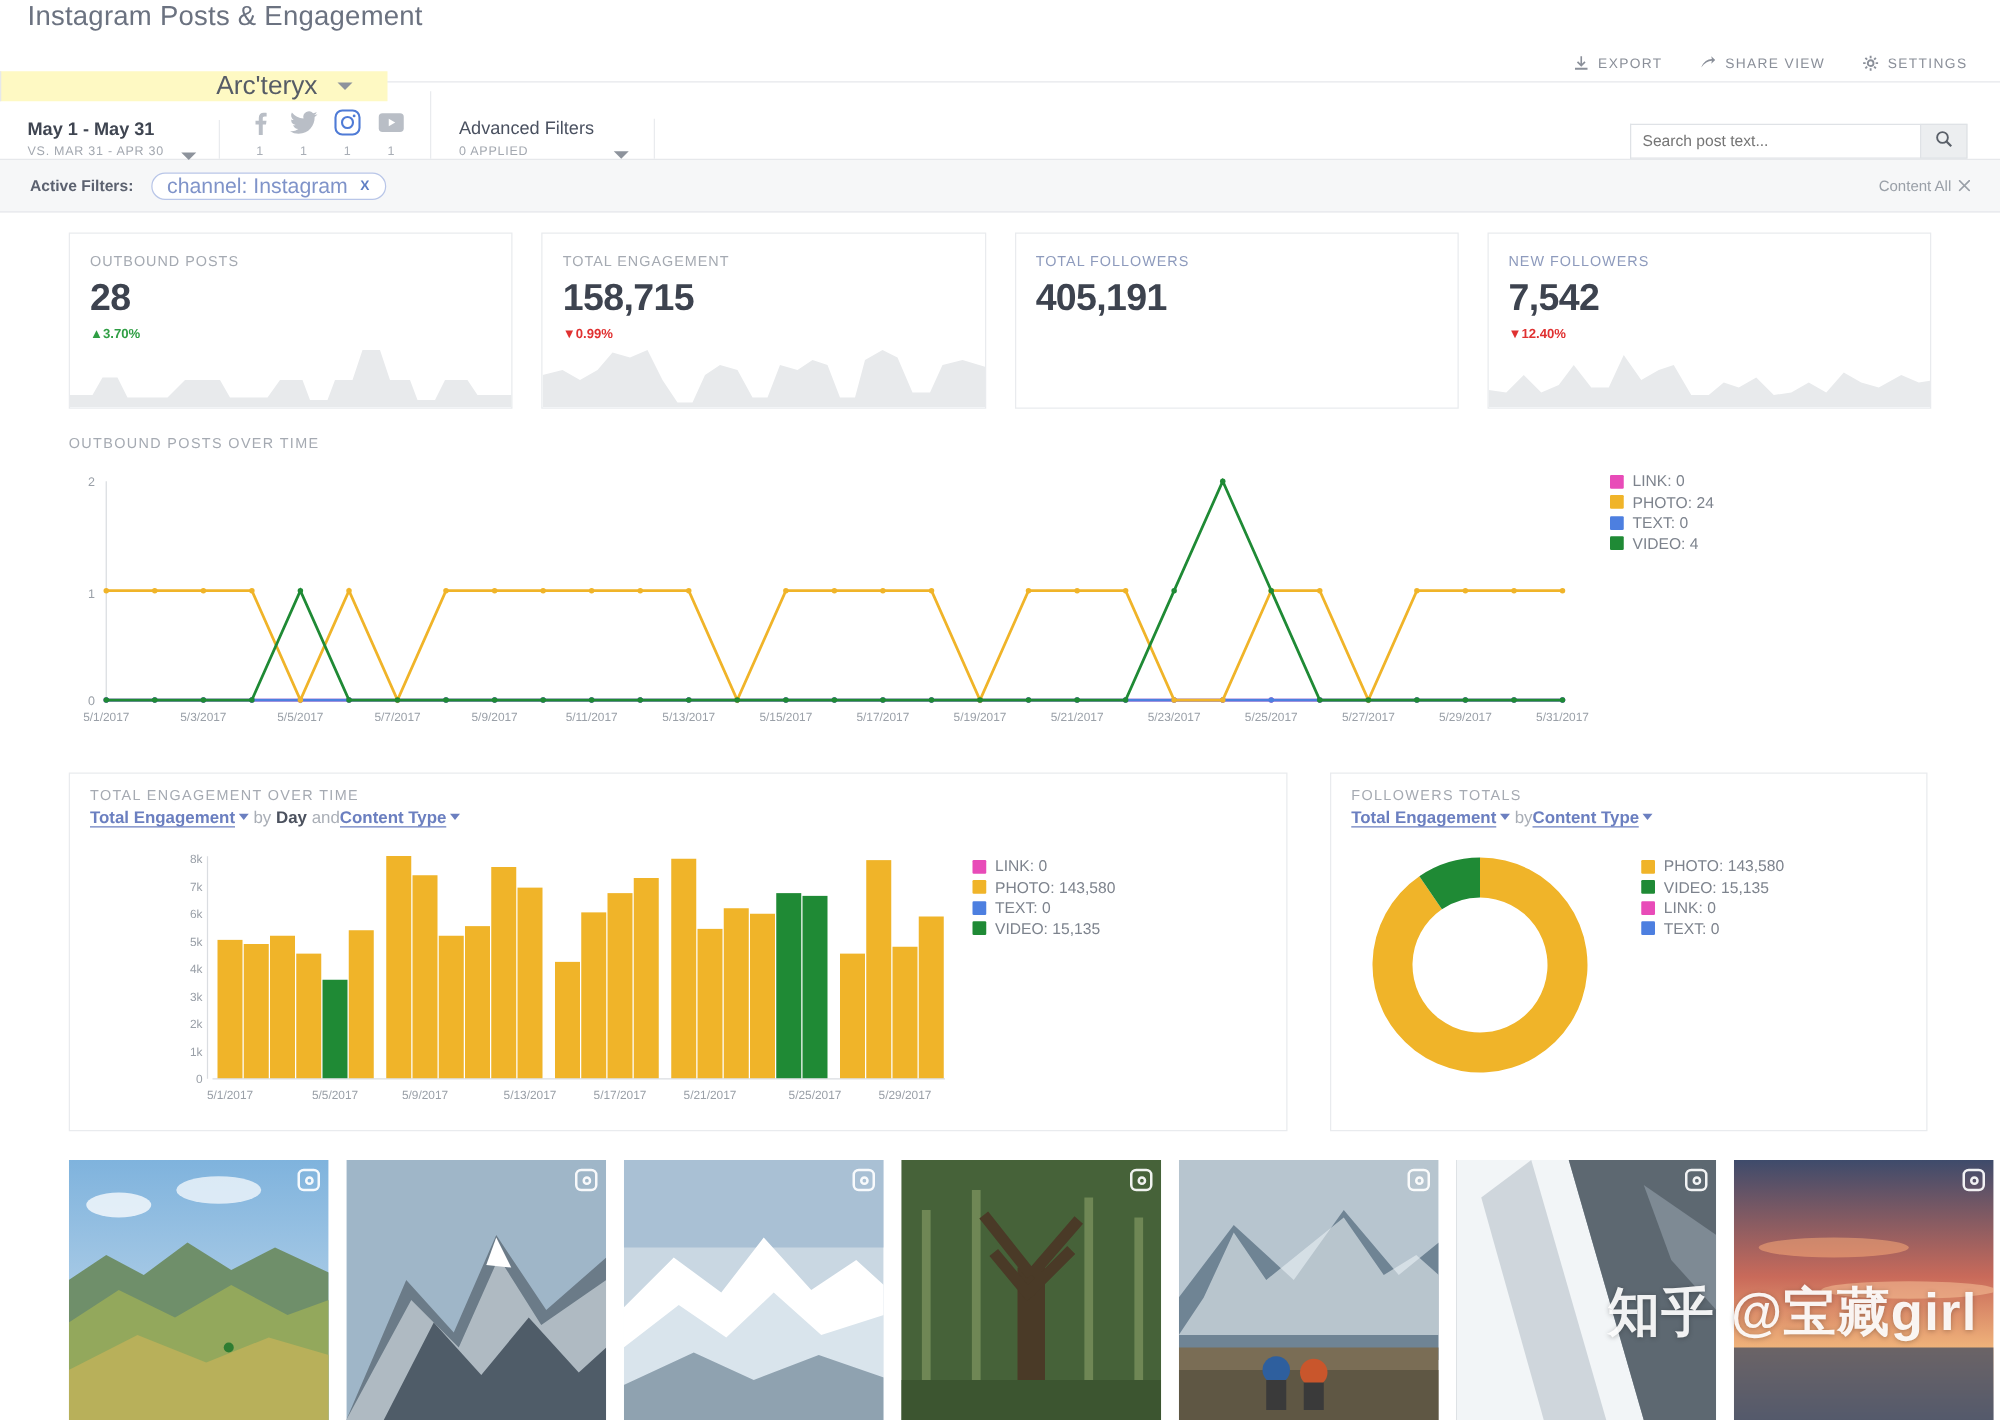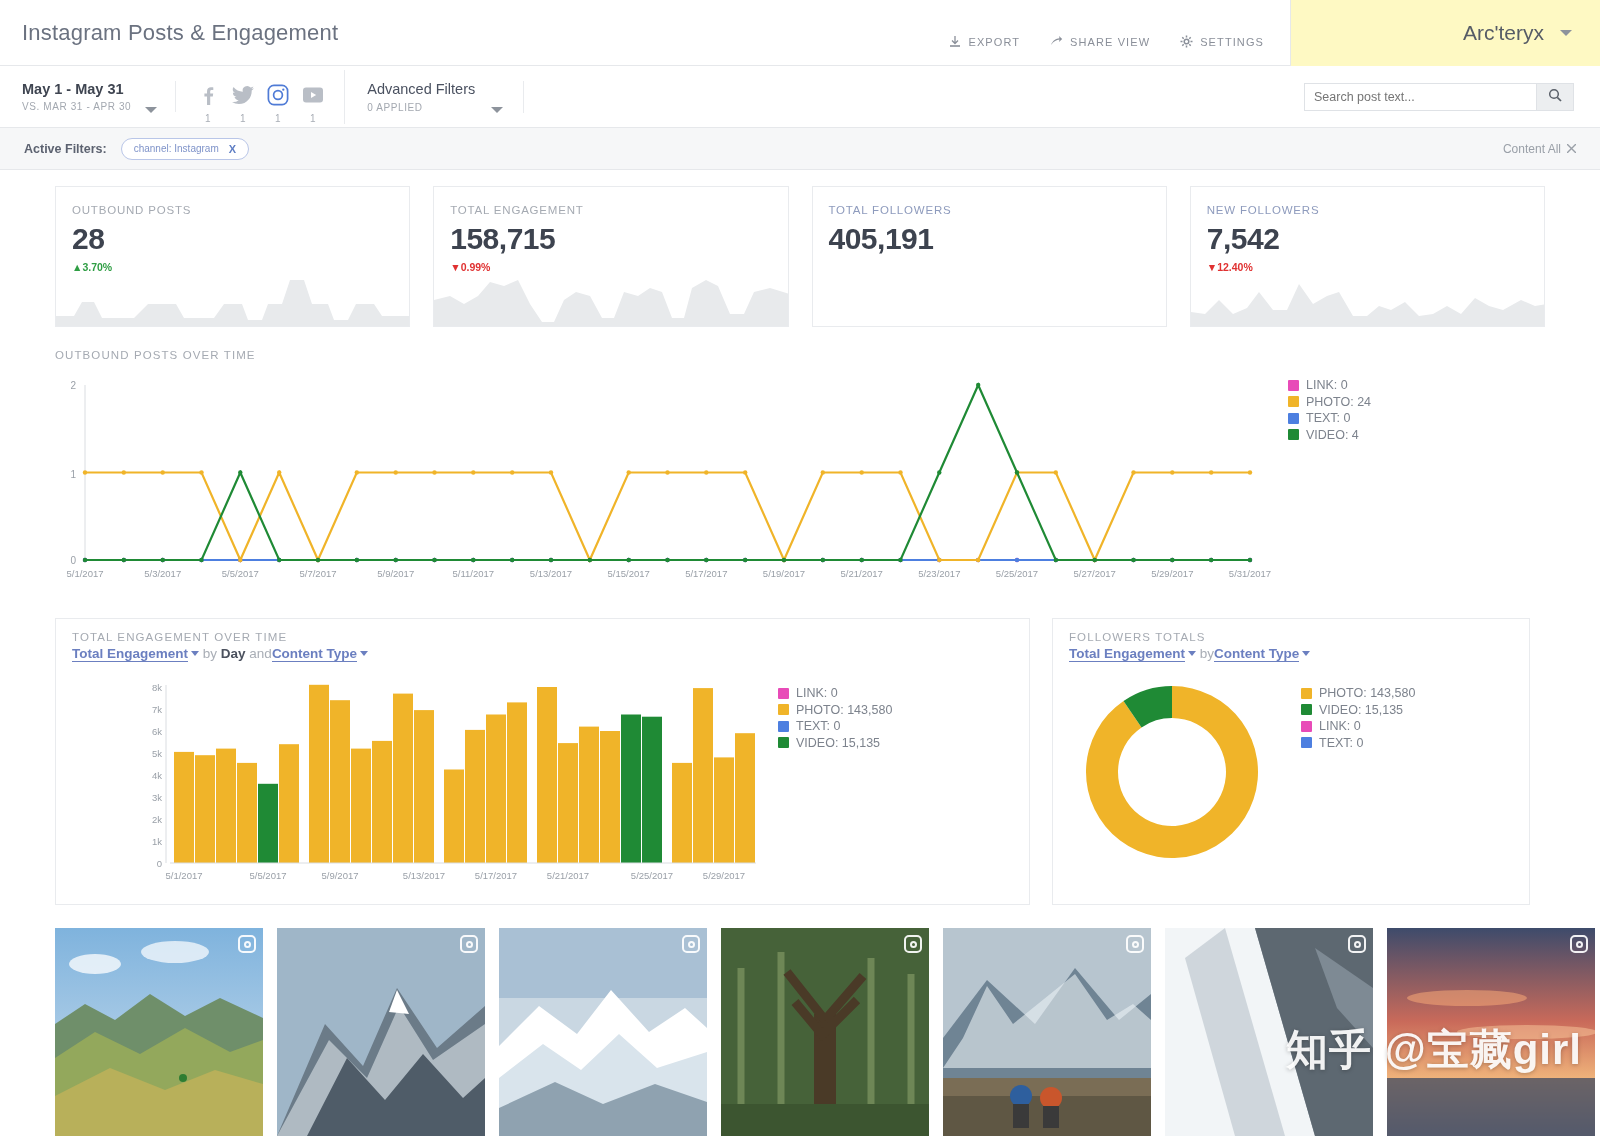--- a/index.html
+++ b/index.html
@@ -7,22 +7,22 @@
     width: 1600px; height: 1136px;
     background: #ffffff;
     font-family: "Liberation Sans", sans-serif;
     color: #555b65;
     overflow: hidden;
   }
   .app { width: 1600px; height: 1136px; position: relative; background:#fff; }
 
   
   .topbar {
-    height: 66px; display: flex; align-items: center;
-    border-bottom: 1px solid #e6e8eb; background: #fff; position: relative;
+    height: 66px; display: flex; 
+    border-bottom: 1px solid #e6e8eb; background: #fff; position: relative; flex-direction: column;
   }
   .app-title {
     font-size: 22px; color: #6b7280; font-weight: 400;
     padding-left: 22px; letter-spacing: .2px; white-space: nowrap;
   }
   .topbar-actions {
     margin-left: auto; display: flex; align-items: center; gap: 30px;
     padding-right: 26px; height: 66px;
   }
   .tb-action {
@@ -36,21 +36,21 @@
     width: 310px; height: 66px; background: #fef9c3; border-left: 1px solid #e6e8eb;
     display: flex; align-items: center; justify-content: flex-end;
     padding-right: 28px; gap: 16px; cursor: pointer;
   }
   .account-name { font-size: 21px; color: #565c66; }
   .caret { width: 0; height: 0; border-left: 6px solid transparent;
            border-right: 6px solid transparent; border-top: 6px solid #8d939c; }
 
   
   .filterbar {
-    height: 62px; display: flex; align-items: center;
+    height: 62px; display: flex; align-items: flex-end;
     border-bottom: 1px solid #e6e8eb; background: #fff;
   }
   .fb-cell { display:flex; align-items:center; border-right:1px solid #e9ebee; padding: 0 22px; }
   .daterange { min-width: 148px; flex-direction: column; align-items: flex-start; justify-content: center;
                position: relative; padding-right: 44px; cursor: pointer; }
   .dr-main { font-size: 14.5px; font-weight: bold; color: #3f4551; }
   .dr-sub { font-size: 10px; color: #a3a8b0; letter-spacing: .6px; margin-top: 4px; }
   .dr-caret { position: absolute; right: 18px; top: 26px; }
   .channels { gap: 0; align-items: flex-start; padding: 0 14px; }
   .chan { width: 35px; display:flex; flex-direction: column; align-items:center; padding-top: 12px; cursor:pointer;}
@@ -73,21 +73,21 @@
   
   .activebar {
     height: 42px; background: #f6f7f8; border-bottom: 1px solid #e6e8eb;
     display:flex; align-items:center; padding: 0 24px;
   }
   .af-label { font-size: 12.5px; color: #5c6270; font-weight: bold; margin-right: 14px; }
   .chip {
     height: 22px; border: 1px solid #b9c6e8; border-radius: 11px; background: #fff;
     display:flex; align-items:center; gap: 10px; padding: 0 12px; cursor: pointer;
   }
-  .chip-text { font-size: 10px; color: #7f93c9; }
+  .chip-text { font-size: 17px; color: #7f93c9; }
   .chip-x { font-size: 11px; color: #5f7ec4; font-weight: bold; }
   .remove-all { margin-left:auto; font-size: 12px; color: #9aa0a8; display:flex; align-items:center; gap:6px; cursor:pointer; }
 
   
   .kpi-row { display: flex; gap: 23px; padding: 16px 55px 0 55px; }
   .kpi {
     flex: 1; height: 141px; border: 1px solid #e9ebee; background: #fff;
     position: relative; overflow: hidden;
   }
   .kpi-label { font-size: 11.5px; letter-spacing: .8px; color: #a5aab2; padding: 17px 0 0 16px; }
@@ -107,21 +107,21 @@
   .dd-link { color: #6b7fc0; border-bottom: 1px solid #6b7fc0; cursor:pointer; font-weight: bold;}
   .dd-caret-s { display:inline-block; width:0; height:0; border-left:4px solid transparent;
                 border-right:4px solid transparent; border-top:5px solid #6b7fc0; margin-left:3px; vertical-align: 2px;}
 
   .line-area { position: relative; height: 225px; margin-top: 14px; }
   .legend { position:absolute; font-size: 12.5px; color: #7d838d; line-height: 16.5px; }
   .legend .row { display:flex; align-items:center; gap: 7px; }
   .swatch { width: 11px; height: 11px; display:inline-block; border-radius:1px; }
 
   
-  .panels { display:flex; gap: 0; padding: 18px 55px 0 55px; }
+  .panels { display:flex; gap: 12px; padding: 18px 55px 0 55px; }
   .panel { border: 1px solid #e9ebee; background:#fff; position: relative; }
   .panel-a { width: 975px; height: 287px; }
   .panel-b { width: 478px; height: 287px; margin-left: 22px; }
   .p-head { padding: 12px 0 0 16px; }
 
   .donut-wrap { position:absolute; left: 24px; top: 58px; width: 190px; height: 190px; }
 
   
   .photostrip { position:absolute; left: 55px; top: 928px; display:flex; gap: 14px; }
   .photo { width: 208px; height: 208px; position: relative; overflow: hidden; }

